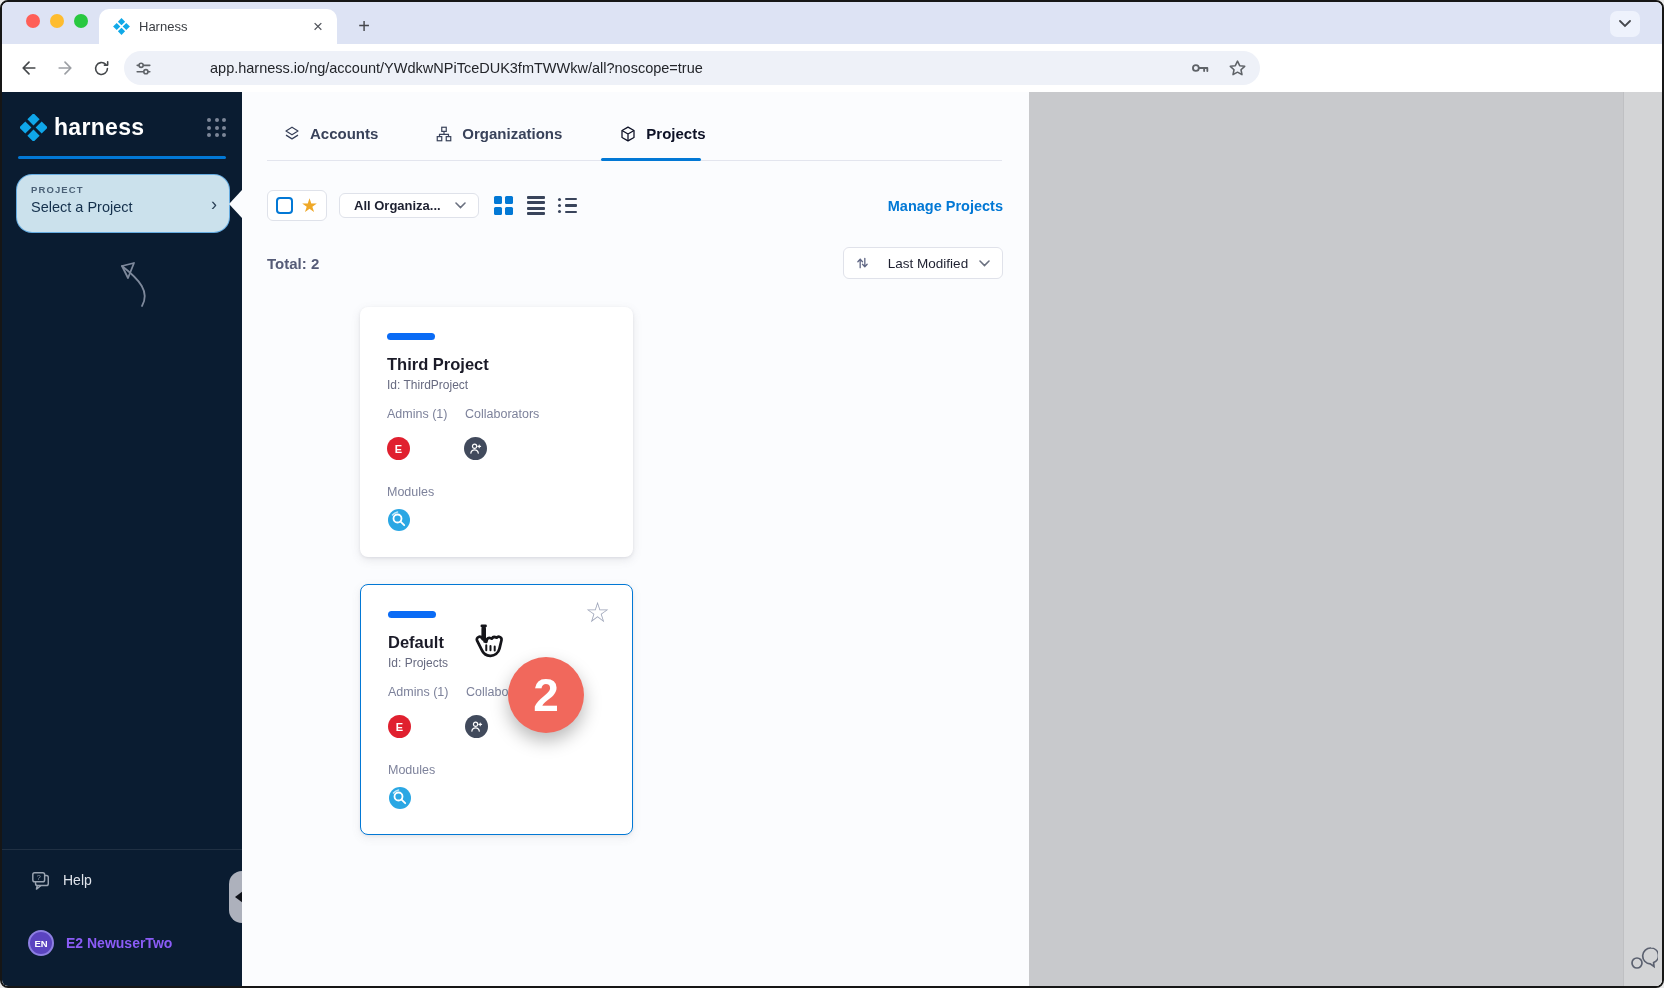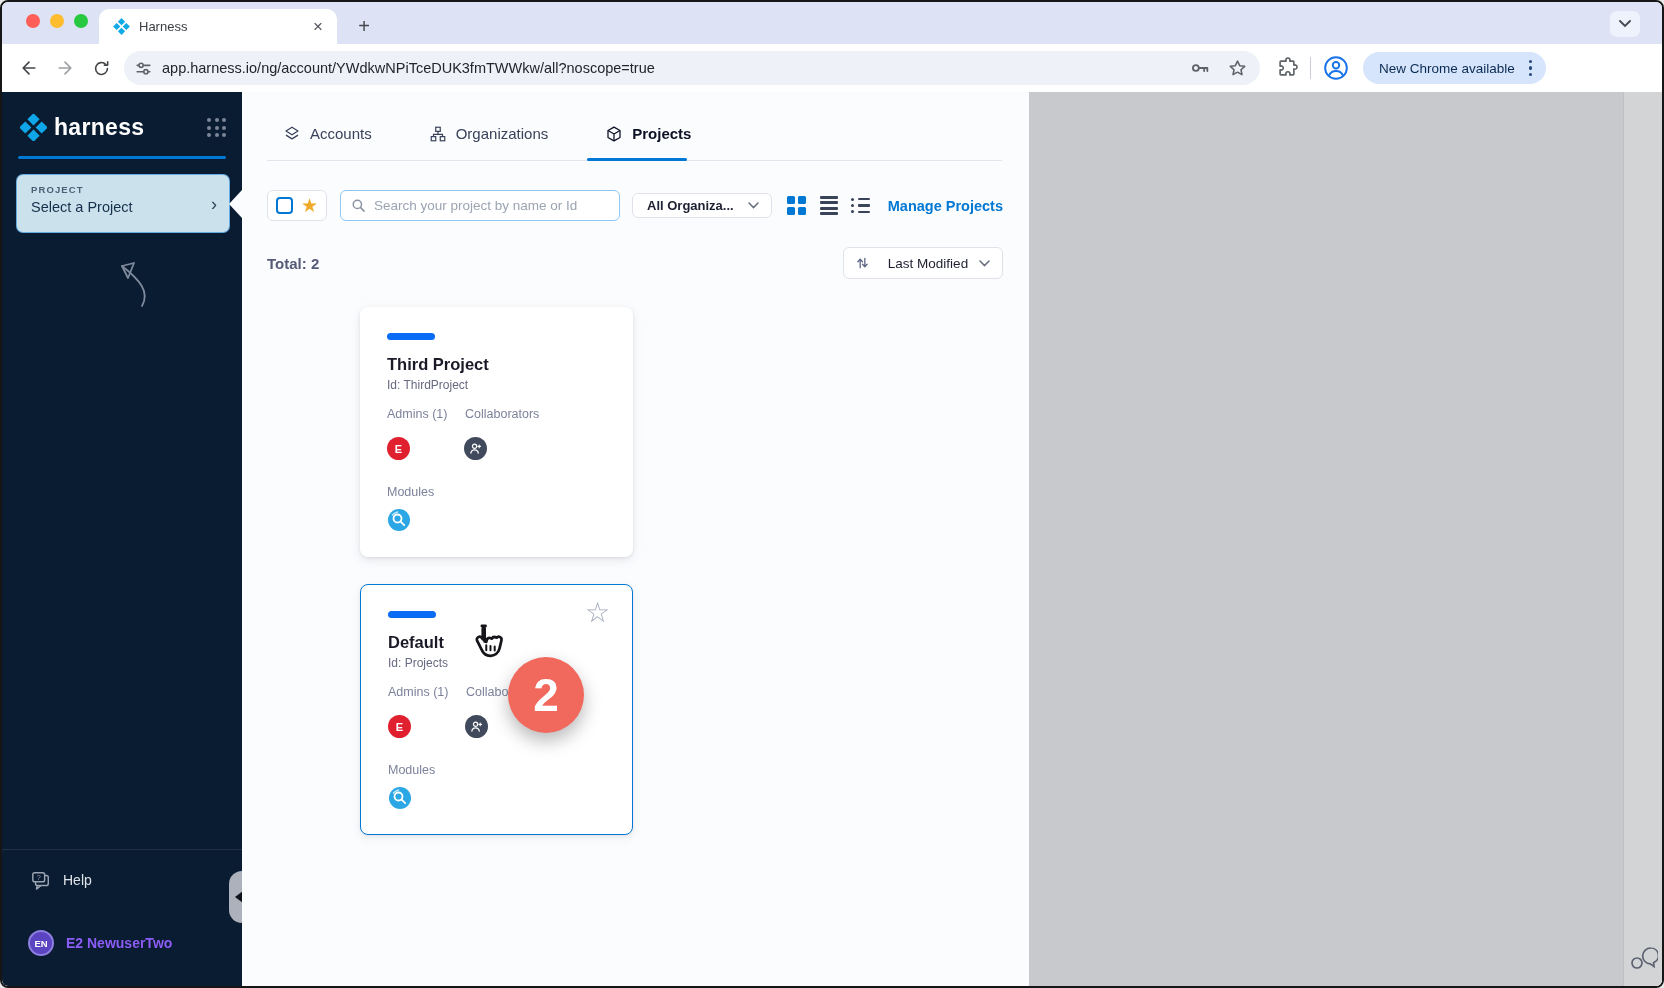--- a/index.html
+++ b/index.html
@@ -13,21 +13,21 @@
   .l-red{background:#ff5f57}.l-yel{background:#febc2e}.l-grn{background:#28c840}
   .tab { position:absolute; left:97px; top:7px; width:238px; height:35px; background:#fff; border-radius:10px 10px 0 0; display:flex; align-items:center; padding:0 10px 0 14px; }
   .tab-title { font-size:13px; color:#3a3d42; margin-left:9px; flex:1; }
   .tab-close { font-size:17px; color:#52555c; cursor:default; padding:0 4px; }
   .newtab-btn { position:absolute; left:348px; top:10px; width:28px; height:28px; border-radius:50%; display:flex; align-items:center; justify-content:center; font-size:20px; color:#45474c; }
   .tabsearch-btn { position:absolute; right:22px; top:9px; width:30px; height:26px; border-radius:7px; background:#eef2fc; display:flex; align-items:center; justify-content:center; }
 
   
   .toolbar { position:absolute; left:0; top:42px; right:0; height:48px; background:#fff; display:flex; align-items:center; }
   .nav-ic { width:30px; height:30px; display:flex; align-items:center; justify-content:center; flex:0 0 auto; }
-  .urlbar { height:34px; flex:1 1 auto; max-width:1136px; margin-left:8px; background:#eef1f8; border-radius:17px; display:flex; align-items:center; padding:0 12px 0 10px; }
+  .urlbar { height:34px; flex:1 1 auto; max-width:1136px; margin-left:8px; background:#eef1f8; border-radius:17px; display:flex; align-items:center; padding:0 12px 0 10px;gap:48px; }
   .url-text { font-size:14.5px; color:#23252a; margin-left:9px; flex:1; white-space:nowrap; overflow:hidden; }
   .urlbar .trail { display:flex; align-items:center; gap:16px; }
   .tb-right { display:flex; align-items:center; margin-left:16px; flex:0 0 auto; padding-right:14px; }
   .sep { width:1px; height:22px; background:#c8cdd8; margin:0 12px; }
   .chip { height:32px; margin-left:14px; background:#d6e5fc; border-radius:16px; display:flex; align-items:center; padding:0 10px 0 16px; }
   .chip-text { font-size:13.5px; font-weight:500; color:#0b2b52; }
   .dots3 { display:inline-flex; flex-direction:column; gap:3px; margin-left:10px; padding:0 4px; }
   .dots3 i { width:3.4px; height:3.4px; border-radius:50%; background:#274a7c; }
 
   
@@ -36,41 +36,41 @@
   .rstrip { position:absolute; left:1621px; top:0; bottom:0; width:43px; background:#d3d4d6; border-left:1px solid #bfc0c3; }
   .chatbubbles { position:absolute; right:8px; bottom:14px; }
 
   
   .sidebar { position:absolute; left:0; top:0; bottom:0; width:240px; background:#0a1c31; }
   .brandrow { position:absolute; left:18px; top:22px; right:16px; display:flex; align-items:center; }
   .brand-name { color:#fff; font-size:23px; font-weight:600; letter-spacing:.3px; margin-left:7px; flex:1; }
   .appgrid { display:grid; grid-template-columns:repeat(3,4px); grid-gap:3.5px; }
   .appgrid i { width:4px; height:4px; border-radius:50%; background:#7c8698; }
   .nav-divider { position:absolute; left:16px; top:64px; width:208px; height:2.5px; background:#0278d5; border-radius:2px; }
-  .proj-card { position:absolute; left:14px; top:82px; width:214px; height:59px; background:#cbe1ec; border:1px solid rgba(2,120,213,.5); border-radius:7px; padding:9px 14px; cursor:pointer; }
+  .proj-card { position:absolute; left:14px; top:82px; width:214px; height:59px; background:#cbe1ec; border:1px solid rgba(2,120,213,.5); border-radius:16px; padding:9px 14px; cursor:pointer; }
   .proj-label { font-size:9.5px; font-weight:700; letter-spacing:1.1px; color:#4a6076; }
   .proj-value { font-size:14.5px; font-weight:500; color:#14304c; margin-top:4px; }
   .proj-chev { position:absolute; right:12px; top:50%; transform:translateY(-50%); font-size:18px; color:#2c4258; }
   .notch { position:absolute; left:227px; top:98px; width:0; height:0; border-top:14px solid transparent; border-bottom:14px solid transparent; border-right:13px solid #fbfcfe; }
   .doodle { position:absolute; left:96px; top:158px; }
   .hint { position:absolute; left:52px; top:212px; width:152px; font-size:14.5px; line-height:21px; color:#7c89a0; }
   .side-div { position:absolute; left:0; top:757px; width:240px; height:1px; background:rgba(255,255,255,.09); }
   .help-row { position:absolute; left:28px; top:778px; display:flex; align-items:center; gap:11px; cursor:pointer; }
   .help-label { font-size:14px; color:#dfe3ea; }
   .user-row { position:absolute; left:26px; top:838px; display:flex; align-items:center; gap:12px; cursor:pointer; }
   .user-av { width:26px; height:26px; border-radius:50%; background:#5b44c0; border:2px solid #8d7fe2; color:#fff; font-size:9.5px; font-weight:700; display:flex; align-items:center; justify-content:center; }
   .user-name { font-size:14px; font-weight:600; color:#8b5cf6; }
   .collapse-handle { position:absolute; left:227px; top:779px; width:26px; height:52px; background:#adb1bc; border-radius:13px; display:flex; align-items:center; justify-content:center; cursor:pointer; }
   .collapse-handle i { width:0; height:0; border-top:6px solid transparent; border-bottom:6px solid transparent; border-right:8px solid #10131a; margin-right:6px; }
 
   
   .main { position:absolute; left:240px; top:0; bottom:0; width:787px; background:#fbfcfe; }
   .tabs-row { position:absolute; left:25px; right:27px; top:15px; height:54px; border-bottom:1px solid #e3e5ee; display:flex; align-items:center; gap:57px; padding-left:16px; }
   .htab { display:flex; align-items:center; gap:9px; cursor:pointer; position:relative; height:100%; }
-  .htab-label { font-size:15px; font-weight:400; color:#39425a; }
+  .htab-label { font-size:15px; font-weight:700; color:#39425a; }
   .htab.active .htab-label { font-weight:700; color:#0d1126; }
   .htab.active::after { content:""; position:absolute; left:-18px; width:100px; height:3px; background:#0278d5; bottom:-1px; border-radius:2px; }
 
   .filter-row { position:absolute; left:25px; right:26px; top:98px; height:31px; display:flex; align-items:center; }
   .fav-box { width:60px; height:31px; border:1px solid #dfe2ea; border-radius:6px; display:flex; align-items:center; justify-content:center; gap:8px; background:#fff; }
   .cbx { width:17px; height:17px; border:2px solid #0278d5; border-radius:4px; background:#fff; cursor:pointer; }
   .goldstar { color:#efa827; font-size:19px; cursor:pointer; line-height:1; }
   .searchbox { width:280px; height:31px; margin-left:13px; border:1.5px solid #8ec7f2; border-radius:6px; background:#fff; display:flex; align-items:center; padding:0 10px; }
   .searchbox input { border:none; outline:none; flex:1; font-size:13.5px; color:#30323c; margin-left:8px; font-family:"Liberation Sans",sans-serif; background:transparent; }
   .searchbox input::placeholder { color:#9ca4b2; }
@@ -168,39 +168,20 @@
       <span class="trail">
         <svg width="22" height="22" viewBox="0 0 24 24">
             <circle cx="7.5" cy="12" r="3.2" fill="none" stroke="#5f6368" stroke-width="2"></circle>
             <path d="M10.7 12h9.3 M16.5 12v3.4 M20 12v3.4" fill="none" stroke="#5f6368" stroke-width="2" stroke-linecap="round"></path>
           </svg>
         <svg width="21" height="21" viewBox="0 0 24 24">
             <path d="M12 3.6l2.5 5.2 5.7.7-4.2 3.9 1.1 5.6L12 16.2 6.9 19l1.1-5.6-4.2-3.9 5.7-.7z" fill="none" stroke="#5f6368" stroke-width="1.8" stroke-linejoin="round"></path>
           </svg>
       </span>
     </div>
-    <div class="tb-right">
-      <svg width="22" height="22" viewBox="0 0 24 24">
-          <path d="M9 4.5h2a2.3 2.3 0 1 1 4 0h3.5a1 1 0 0 1 1 1V9a2.3 2.3 0 1 1 0 4v5.5a1 1 0 0 1-1 1H15a2.3 2.3 0 1 0-4 0H5.5a1 1 0 0 1-1-1V14a2.3 2.3 0 1 0 0-4V5.5a1 1 0 0 1 1-1z" fill="none" stroke="#5f6368" stroke-width="1.8" stroke-linejoin="round"></path>
-        </svg>
-      <span class="sep"></span>
-      <svg width="26" height="26" viewBox="0 0 24 24">
-          <circle cx="12" cy="12" r="10" fill="none" stroke="#1a73e8" stroke-width="1.8"></circle>
-          <circle cx="12" cy="9.4" r="3" fill="none" stroke="#1a73e8" stroke-width="1.8"></circle>
-          <path d="M5.8 18.4c1.3-2.4 3.6-3.6 6.2-3.6s4.9 1.2 6.2 3.6" fill="none" stroke="#1a73e8" stroke-width="1.8" stroke-linecap="round"></path>
-        </svg>
-      <div class="chip">
-        <span class="chip-text">New Chrome available</span>
-        <span class="dots3">
-            <i></i>
-            <i></i>
-            <i></i>
-          </span>
-      </div>
-    </div>
   </div>
 
   <div class="app">
 
     <div class="backdrop"></div>
     <div class="rstrip">
       <svg class="chatbubbles" width="30" height="28" viewBox="0 0 30 28">
           <path d="M23 4a7.5 7.5 0 0 1 2.6 14.5l.4 4-3.8-2.7A7.5 7.5 0 1 1 23 4z" fill="none" stroke="#5b6170" stroke-width="1.7"></path>
           <circle cx="9" cy="19" r="5" fill="#d3d4d6" stroke="#5b6170" stroke-width="1.7"></circle>
         </svg>
@@ -287,27 +268,20 @@
               <path d="M4 7.4l8 4.6 8-4.6 M12 12v9.2" fill="none" stroke="#0d1126" stroke-width="1.7" stroke-linejoin="round"></path>
             </svg>
           <span class="htab-label">Projects</span>
         </div>
       </div>
 
       <div class="filter-row">
         <div class="fav-box">
           <span class="cbx"></span>
           <span class="goldstar">★</span>
-        </div>
-        <div class="searchbox">
-          <svg width="15" height="15" viewBox="0 0 20 20">
-              <circle cx="8.5" cy="8.5" r="5.5" fill="none" stroke="#8a92a2" stroke-width="2"></circle>
-              <path d="M12.8 12.8L17.5 17.5" stroke="#8a92a2" stroke-width="2" stroke-linecap="round"></path>
-            </svg>
-          <input type="text" placeholder="Search your project by name or Id" style="">
         </div>
         <div class="org-dd">
           <span>All Organiza...</span>
           <svg width="11" height="7" viewBox="0 0 11 7">
               <polyline points="1,1 5.5,5.5 10,1" fill="none" stroke="#6b7180" stroke-width="1.6" stroke-linecap="round"></polyline>
             </svg>
         </div>
         <span class="view-ic gridview">
             <i></i>
             <i></i>

